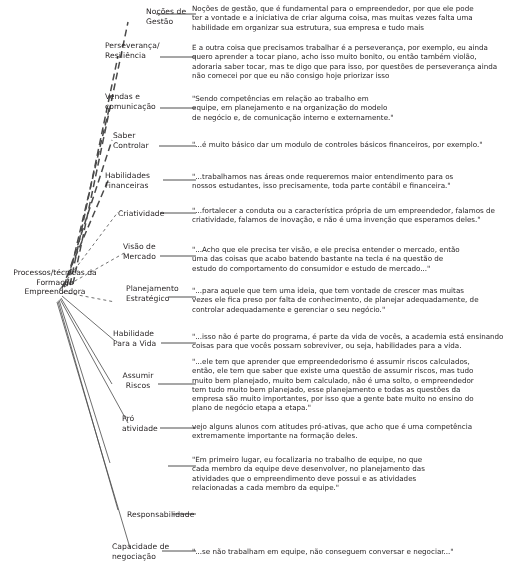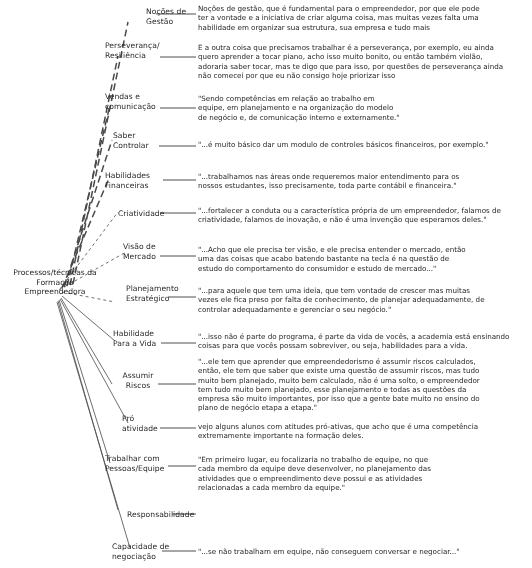--- a/index.html
+++ b/index.html
@@ -29,21 +29,21 @@
     line-height:9.6px;
     color:#231f20;
     white-space:pre-line;
     text-align:center;
     left:5px;
     top:268px;
     width:100px;
   }
   .quote{
     position:absolute;
-    left:198px;
+    left:192px;
     width:332px;
     font-size:7.15px;
     line-height:9.3px;
     color:#231f20;
     text-align:left;
     white-space:pre-line;
   }
 </style>
 </head>
 <body>
@@ -105,22 +105,20 @@
   <div class="node-label" style="left:123px;top:242px;width:50px;">Visão de
 Mercado</div>
   <div class="node-label" style="left:126px;top:284px;width:66px;">Planejamento
 Estratégico</div>
   <div class="node-label" style="left:113px;top:329px;width:58px;">Habilidade
 Para a Vida</div>
   <div class="node-label" style="left:113px;top:371px;width:50px;text-align:center;">Assumir
 Riscos</div>
   <div class="node-label" style="left:122px;top:414px;width:46px;">Pró
 atividade</div>
-  <div class="node-label" style="left:105px;top:454px;width:72px;">Trabalhar com
-Pessoas/Equipe</div>
   <div class="node-label" style="left:108px;top:510px;width:70px;margin-left:19px;">Responsabilidade</div>
   <div class="node-label" style="left:112px;top:542px;width:62px;">Capacidade de
 negociação</div>
 
   <div class="quote" style="top:4px;">Noções de gestão, que é fundamental para o empreendedor, por que ele pode
 ter a vontade e a iniciativa de criar alguma coisa, mas muitas vezes falta uma
 habilidade em organizar sua estrutura, sua empresa e tudo mais</div>
   <div class="quote" style="top:43px;">E a outra coisa que precisamos trabalhar é a perseverança, por exemplo, eu ainda
 quero aprender a tocar piano, acho isso muito bonito, ou então também violão,
 adoraria saber tocar, mas te digo que para isso, por questões de perseverança ainda

